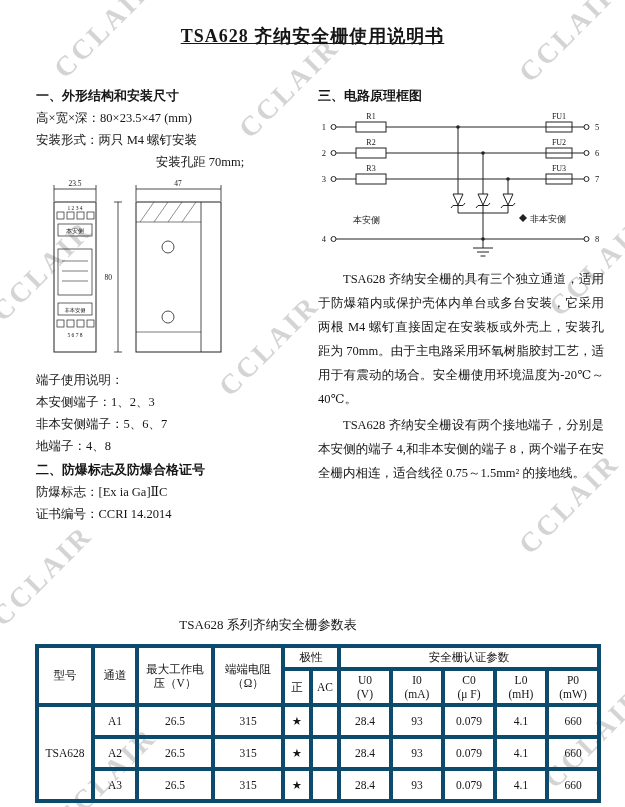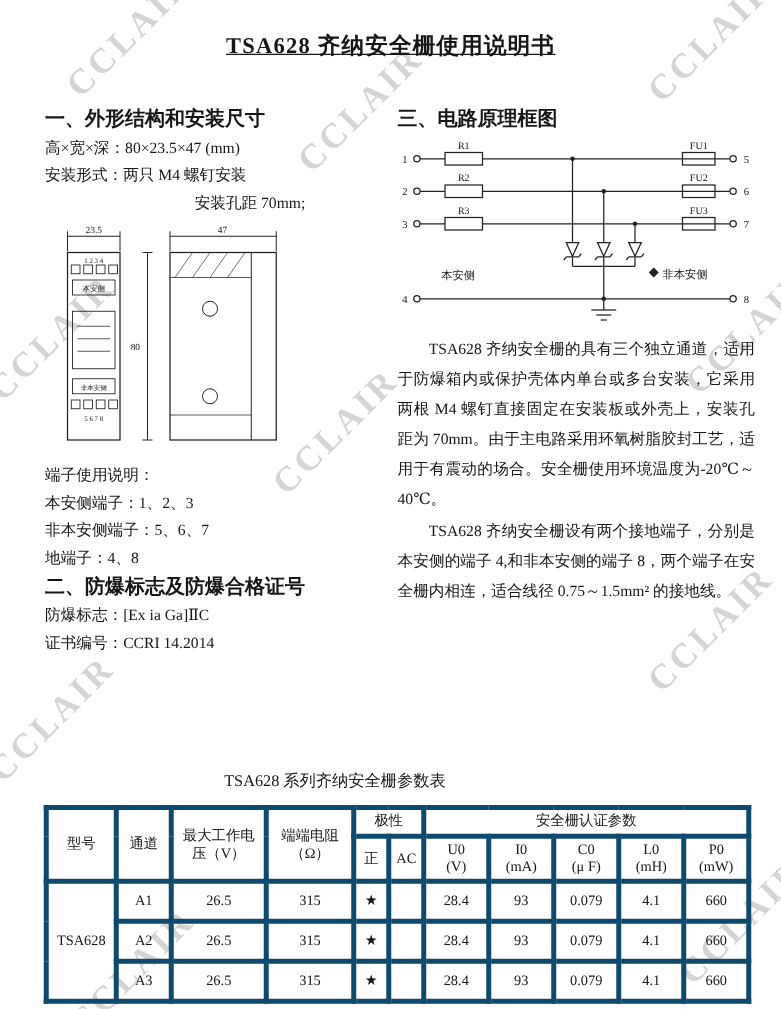--- a/index.html
+++ b/index.html
@@ -7,21 +7,21 @@
        font-family:"Liberation Serif","DejaVu Serif",serif;color:#161616;}
   .page{position:absolute;inset:0;}
   .wm{position:absolute;color:rgba(170,170,170,.5);font-size:28px;font-weight:bold;
       letter-spacing:3px;transform:rotate(-45deg);font-family:"Liberation Serif",serif;
       pointer-events:none;white-space:nowrap;}
   .title{position:absolute;top:24px;left:0;width:625px;text-align:center;
          font-size:18px;font-weight:600;letter-spacing:1px;margin:0;text-decoration:underline;}
   .col{position:absolute;top:85px;font-size:12.5px;line-height:22px;}
   .col-left{left:36px;width:266px;}
   .col-right{left:318px;width:286px;line-height:24px;}
-  .h{font-weight:bold;font-size:16px;line-height:22px;}
+  .h{font-weight:bold;font-size:13px;line-height:22px;}
   .indent5{padding-left:62px;text-align:center;}
   .para{ text-align:justify;text-indent:2em;margin:2px 0 0 0;}
   .drawing{height:190px;margin:4px 0 2px 0;}
   svg text{font-family:"Liberation Serif",serif;fill:#161616;}
   .svg-wrap{display:block;}
   
   .tbl-caption{position:absolute;top:616px;left:0;width:536px;text-align:center;
                font-size:13px;}
   table.params{position:absolute;top:644px;left:35px;border-collapse:collapse;
                table-layout:fixed;width:562px;}

